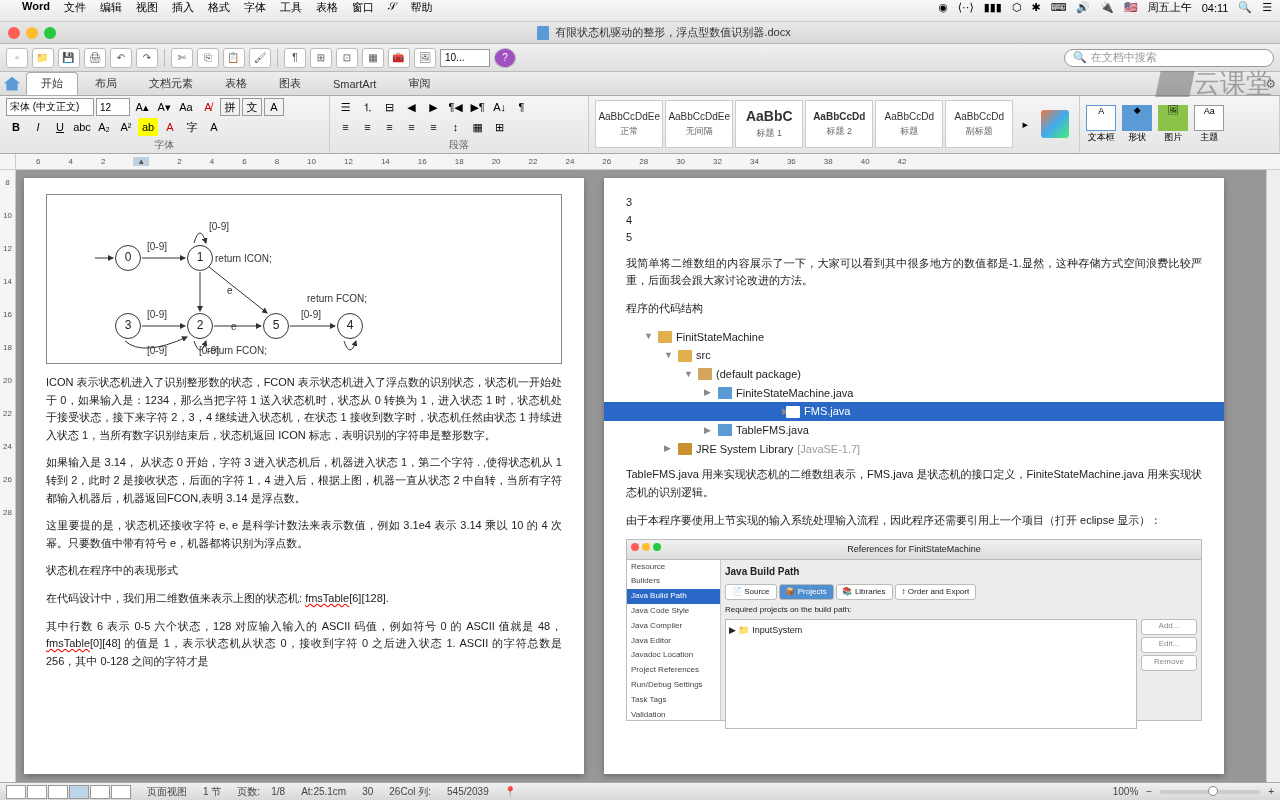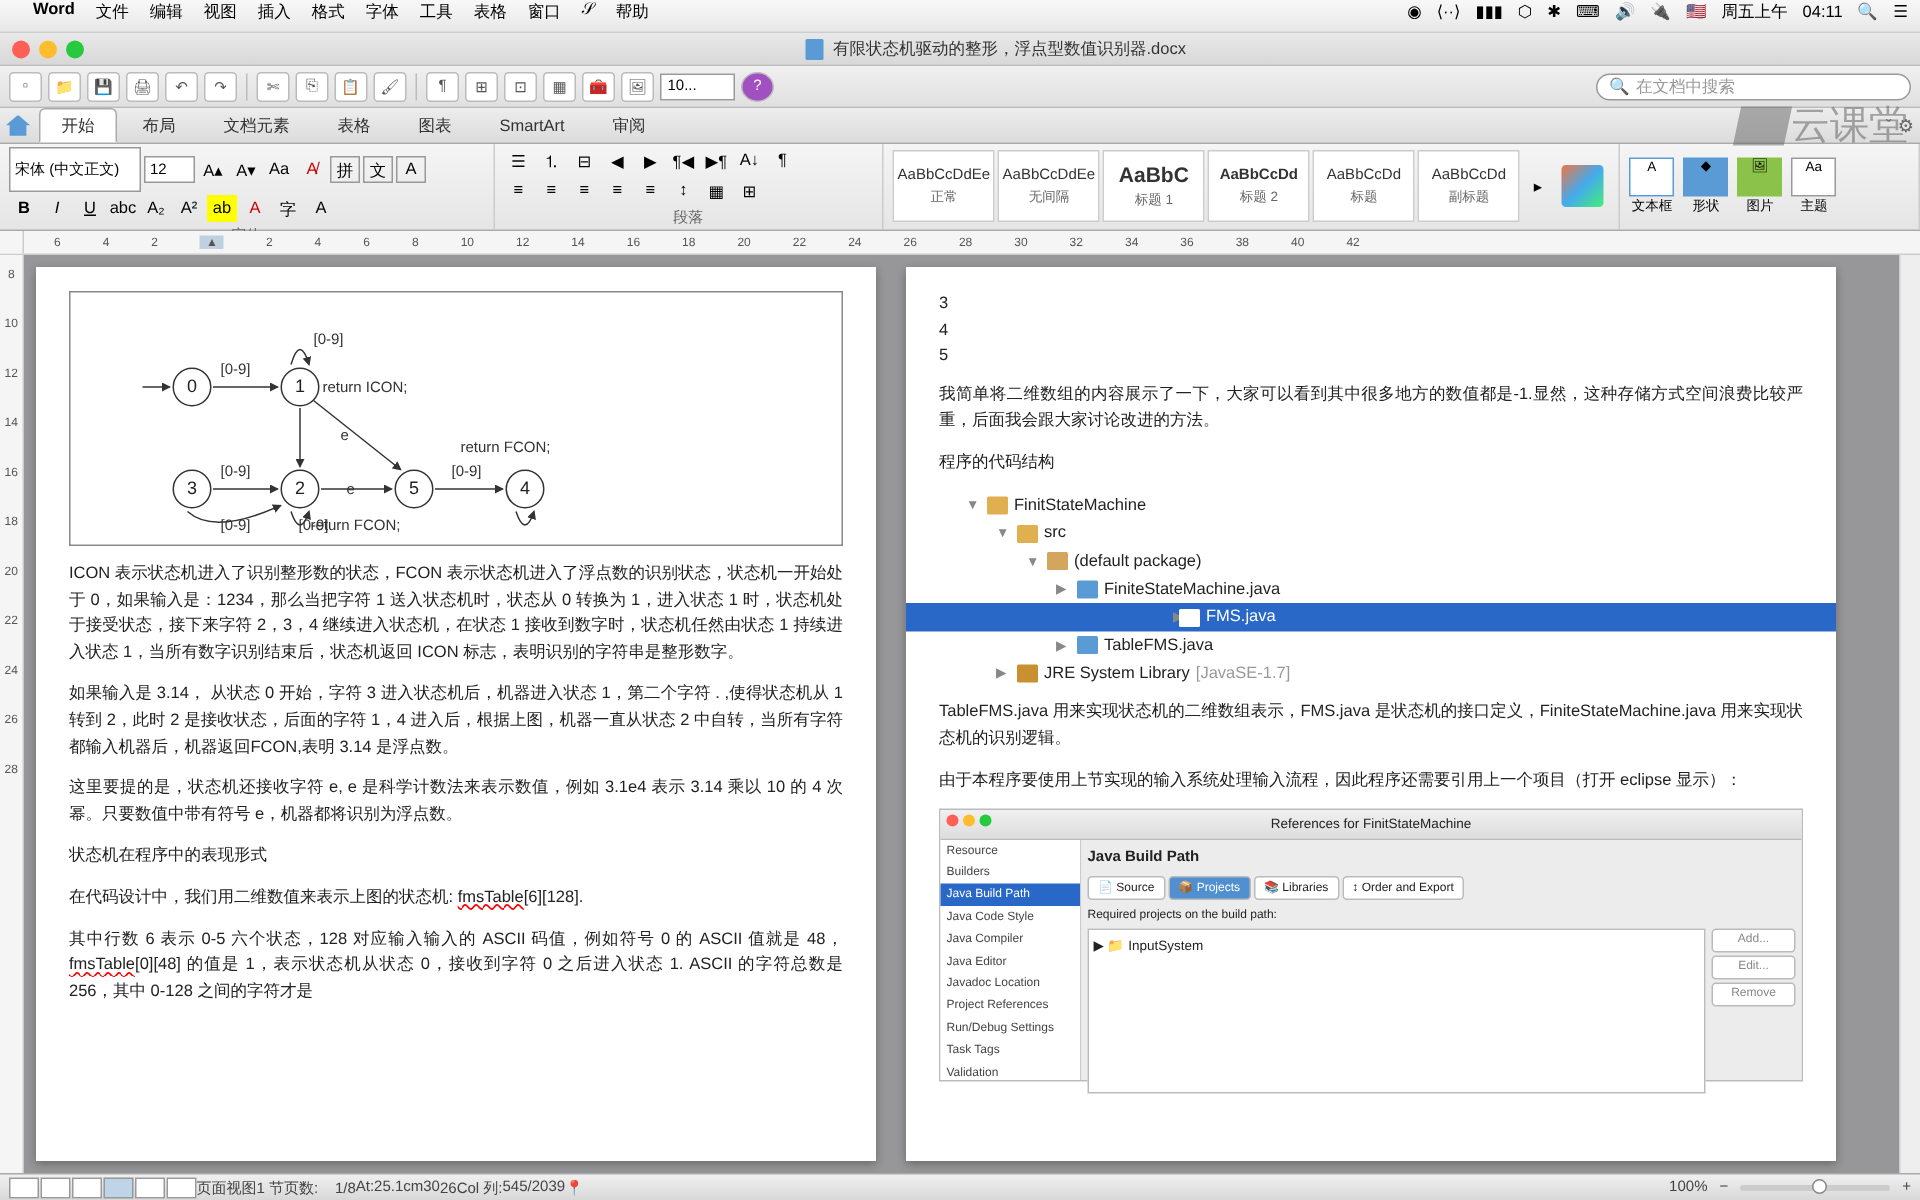--- a/index.html
+++ b/index.html
@@ -19,21 +19,21 @@
 .zoom-box { width: 50px; height: 18px; border: 1px solid #999; background: #fff; font-size: 10px; padding: 0 4px; display: flex; align-items: center; }
 .searchbox { margin-left: auto; width: 210px; height: 18px; border: 1px solid #999; border-radius: 10px; background: #fff; display: flex; align-items: center; padding: 0 8px; color: #999; font-size: 11px; gap: 4px; }
 .ribbon-tabs { height: 24px; background: linear-gradient(#ededed,#dcdcdc); border-bottom: 1px solid #aaa; display: flex; align-items: center; padding: 0 4px; gap: 2px; }
 .rtab { padding: 3px 14px; font-size: 11px; color: #333; border: 1px solid transparent; }
 .rtab.active { background: #fff; border: 1px solid #aaa; border-bottom: 1px solid #fff; border-radius: 4px 4px 0 0; }
 .home-icon { width: 16px; height: 14px; background: #5b9bd5; clip-path: polygon(50% 0, 100% 50%, 85% 50%, 85% 100%, 15% 100%, 15% 50%, 0 50%); margin-right: 4px; }
 .ribbon { height: 58px; background: linear-gradient(#f5f5f5,#e5e5e5); border-bottom: 1px solid #aaa; display: flex; }
 .rgroup { border-right: 1px solid #ccc; padding: 2px 6px; display: flex; flex-direction: column; }
 .rgroup .glabel { text-align: center; font-size: 10px; color: #666; margin-top: auto; }
 .font-row { display: flex; gap: 2px; align-items: center; margin-bottom: 2px; }
-.font-sel { width: 88px; height: 30px; border: 1px solid #999; background: #fff; font-size: 10px; padding: 0 3px; display: flex; align-items: center; }
+.font-sel { width: 88px; height: 18px; border: 1px solid #999; background: #fff; font-size: 10px; padding: 0 3px; display: flex; align-items: center; }
 .size-sel { width: 34px; height: 18px; border: 1px solid #999; background: #fff; font-size: 10px; padding: 0 3px; display: flex; align-items: center; }
 .sbtn { width: 20px; height: 18px; display: flex; align-items: center; justify-content: center; font-size: 11px; border: 1px solid transparent; }
 .style-gallery { display: flex; gap: 2px; align-items: center; height: 52px; }
 .style-item { width: 68px; height: 48px; border: 1px solid #ccc; background: #fff; display: flex; flex-direction: column; align-items: center; justify-content: center; }
 .style-item .preview { font-size: 10px; color: #333; }
 .style-item .sname { font-size: 9px; color: #666; margin-top: 3px; }
 .ruler { height: 16px; background: #f5f5f5; border-bottom: 1px solid #ccc; position: relative; font-size: 8px; color: #666; display: flex; }
 .ruler-v { width: 16px; background: #f5f5f5; border-right: 1px solid #ccc; }
 .content { display: flex; height: 612px; background: #97979a; }
 .pages { flex: 1; overflow: auto; display: flex; gap: 20px; padding: 8px 8px; }
@@ -59,21 +59,21 @@
 .dlg-side { width: 94px; background: #fff; border-right: 1px solid #ccc; font-size: 8px; }
 .dlg-side div { padding: 1px 4px; color: #444; }
 .dlg-side .sel { background: #2968c7; color: #fff; }
 .dlg-main { flex: 1; padding: 4px; background: #ececec; }
 .dlg-tabs { display: flex; gap: 2px; font-size: 8px; margin-bottom: 4px; }
 .dlg-tab { padding: 1px 6px; border: 1px solid #bbb; background: #fff; border-radius: 3px; }
 .dlg-tab.active { background: #5090d0; color: #fff; }
 .dlg-list { background: #fff; border: 1px solid #bbb; height: 110px; padding: 3px; }
 .dlg-btns { float: right; display: flex; flex-direction: column; gap: 2px; margin-left: 4px; }
 .dlg-btn { width: 56px; height: 16px; border: 1px solid #bbb; background: #fff; border-radius: 3px; font-size: 8px; text-align: center; color: #888; }
-.statusbar { height: 18px; background: linear-gradient(#f0f0f0,#d8d8d8); border-top: 1px solid #aaa; display: flex; align-items: center; padding: 0 6px; font-size: 10px; color: #444; gap: 0; }
+.statusbar { height: 18px; background: linear-gradient(#f0f0f0,#d8d8d8); border-top: 1px solid #aaa; display: flex; align-items: center; padding: 0 6px; font-size: 10px; color: #444; gap: 16px; }
 .view-btns { display: flex; gap: 1px; }
 .vbtn { width: 20px; height: 14px; border: 1px solid #999; background: #fff; }
 .vbtn.active { background: #c0d4e8; }
 .slider { width: 100px; height: 4px; background: #ccc; border-radius: 2px; position: relative; }
 .slider-thumb { position: absolute; width: 10px; height: 10px; background: #fff; border: 1px solid #888; border-radius: 50%; top: -4px; left: 48px; }
 .scroll-v { width: 14px; background: #eee; border-left: 1px solid #ccc; }
 .watermark { position: absolute; top: 66px; right: 8px; font-size: 26px; color: rgba(100,100,100,0.55); font-weight: 300; display: flex; align-items: center; gap: 2px; z-index: 100; }
 .wm-icon { width: 34px; height: 26px; background: rgba(100,100,100,0.5); transform: skewX(-12deg); }
 </style>
 </head>

